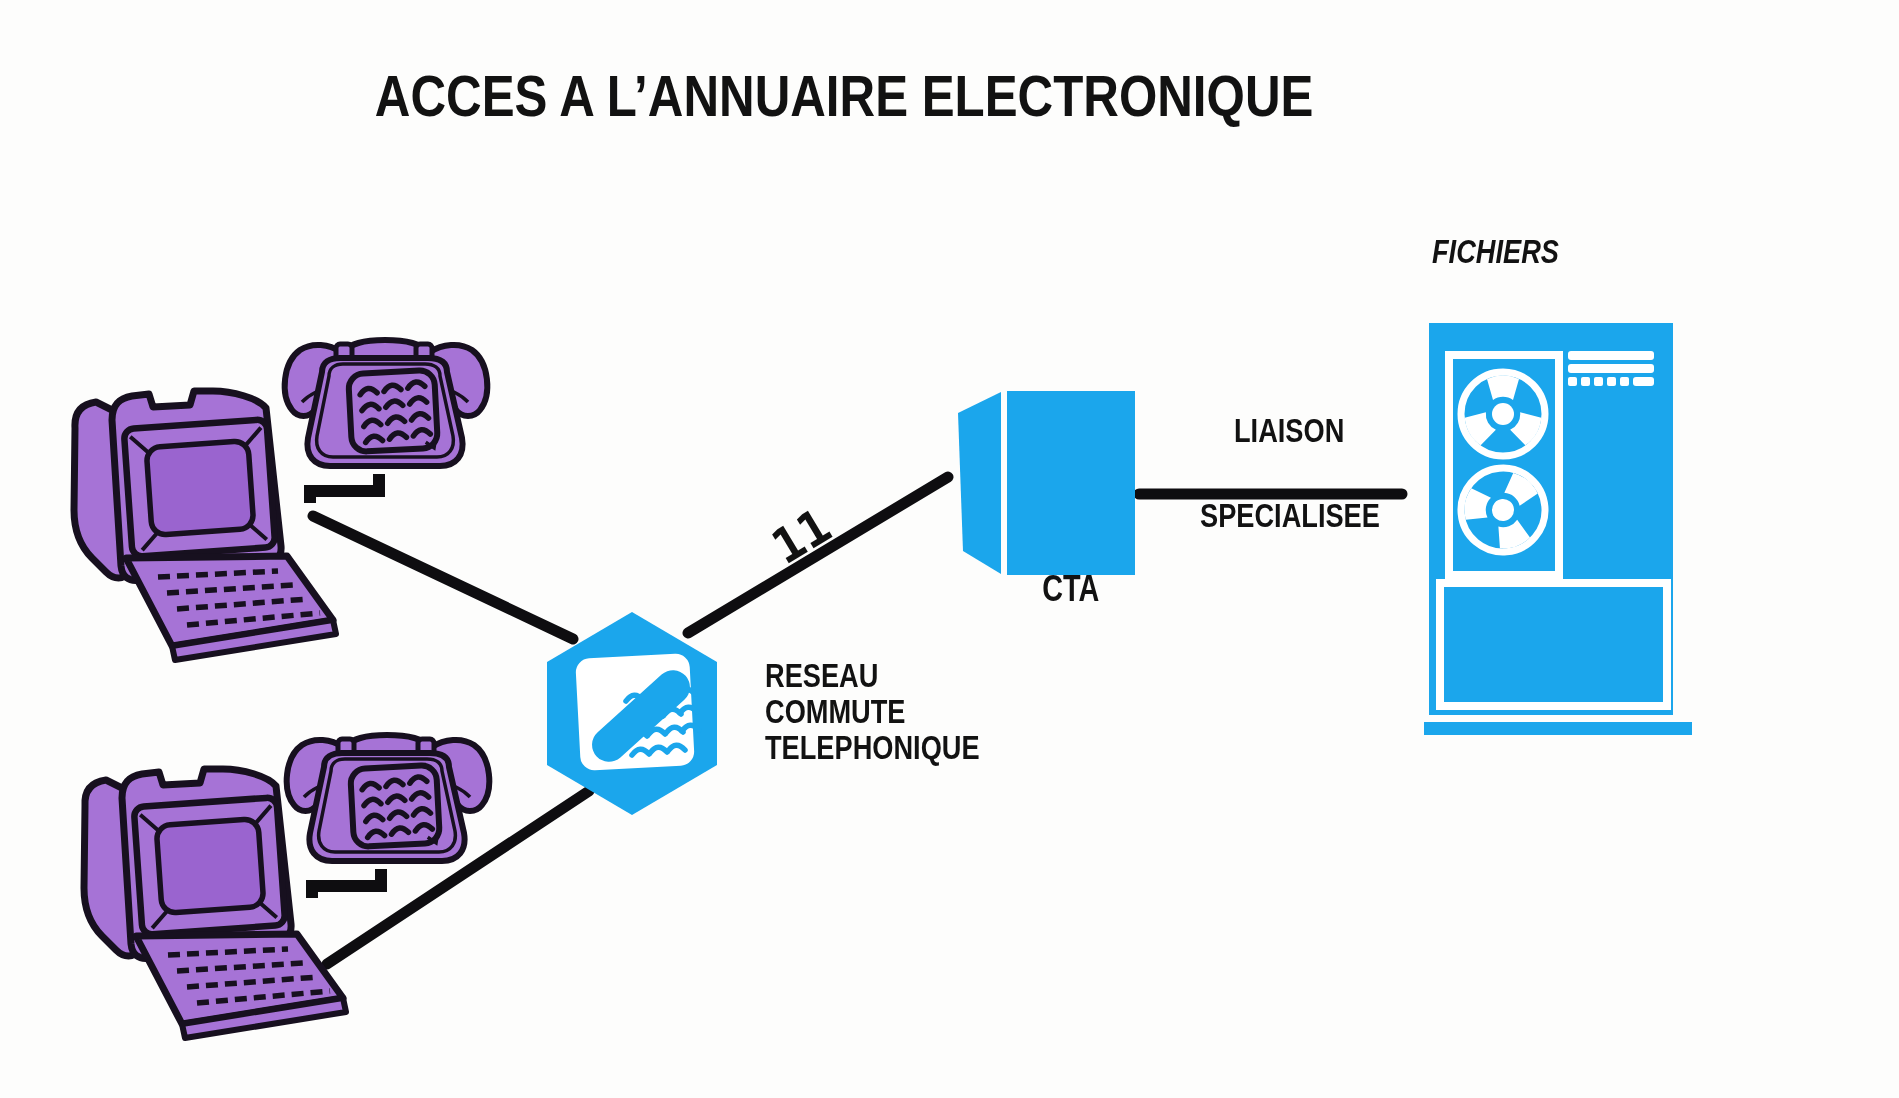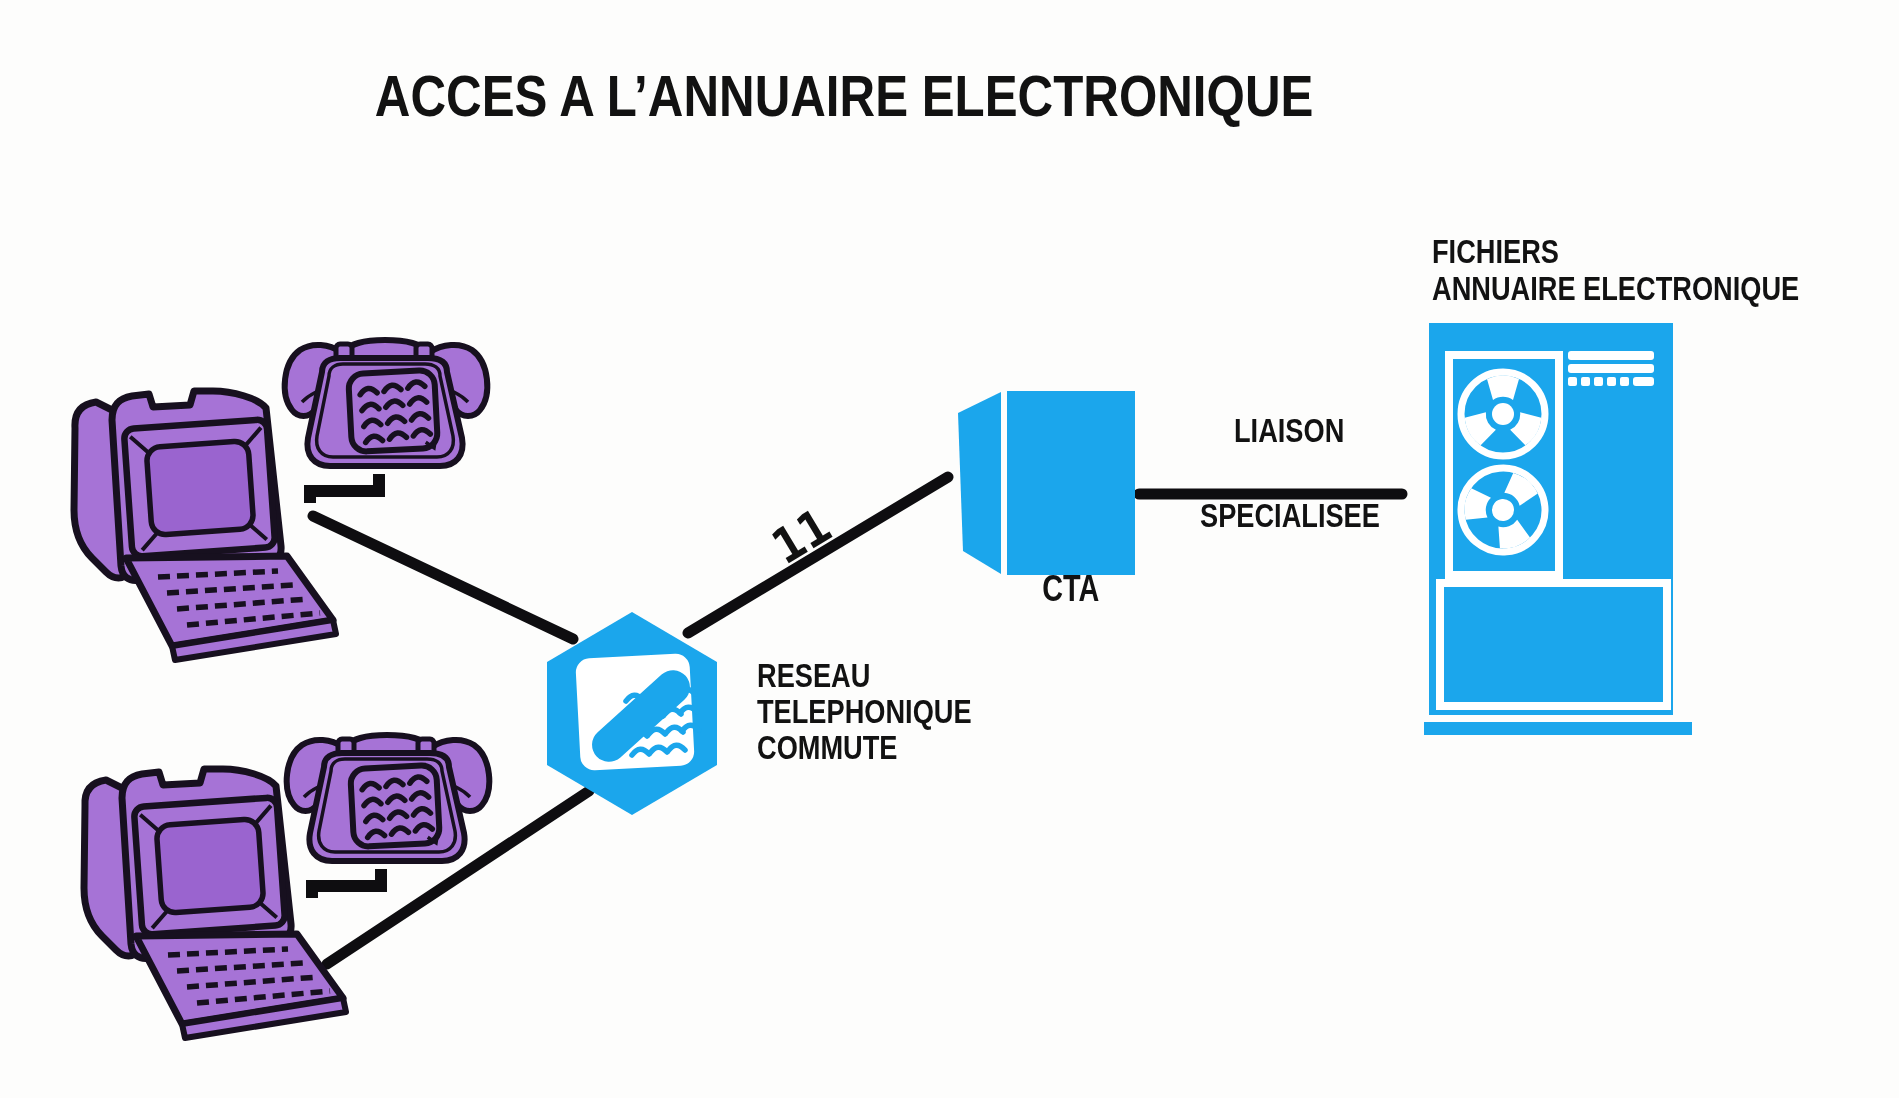--- a/index.html
+++ b/index.html
@@ -3,21 +3,21 @@
 <meta charset="utf-8">
 <style>
   html,body{margin:0;padding:0;background:#e8e8e8;}
   #stage{position:relative;width:1899px;height:1098px;background:var(--background,#fdfdfc);
          font-family:"Liberation Sans","DejaVu Sans",sans-serif;overflow:hidden;}
   #art{position:absolute;left:0;top:0;}
   .lbl{position:absolute;color:var(--text,#121212);font-weight:700;white-space:nowrap;}
   .cond{display:inline-block;transform:scaleX(0.8);transform-origin:0 0;}
   .title{left:0;top:62px;width:1689px;text-align:center;font-size:58px;letter-spacing:0px;}
   .title .cond{transform:scaleX(0.85);transform-origin:50% 0;}
-  .net{font-size:34px;line-height:36px;}
+  .net{font-size:34px;line-height:36px;margin-left:8px;}
   .side{font-size:34px;line-height:37px;}
   .cta{font-size:36px;}
   .link-num{font-size:48px;font-family:"DejaVu Sans Mono","Liberation Mono",monospace;
             transform:rotate(-31deg);transform-origin:50% 50%;}
 </style>
 </head>
 <body>
 
 <div id="stage">
 
@@ -178,33 +178,32 @@
 </svg>
 
 <div class="lbl title"><span class="cond">ACCES A L’ANNUAIRE ELECTRONIQUE</span></div>
 
 <div class="lbl link-num" style="left:772px;top:508px;">
   <span>11</span>
 </div>
 
 <div class="lbl net" style="left:757px;top:657px;">
   <div><span class="cond">RESEAU</span></div>
+  <div><span class="cond">COMMUTE</span></div>
   <div><span class="cond">TELEPHONIQUE</span></div>
-  <div><span class="cond">COMMUTE</span></div>
 </div>
 
 <div class="lbl cta" style="left:1007px;top:568px;width:128px;text-align:center;">
   <span class="cond" style="transform-origin:50% 0;">CTA</span>
 </div>
 
 <div class="lbl side" style="left:1234px;top:412px;">
   <span class="cond">LIAISON</span>
 </div>
 <div class="lbl side" style="left:1200px;top:449px;margin-top:48px;">
   <span class="cond">SPECIALISEE</span>
 </div>
 
-<div class="lbl side" style="left:1432px;top:233px;">
+<div class="lbl side" style="left:1432px;top:233px;font-style:italic;">
   <div><span class="cond">FICHIERS</span></div>
-  <div><span class="cond">ANNUAIRE ELECTRONIQUE</span></div>
 </div>
 
 </div>
 
 </body></html>

